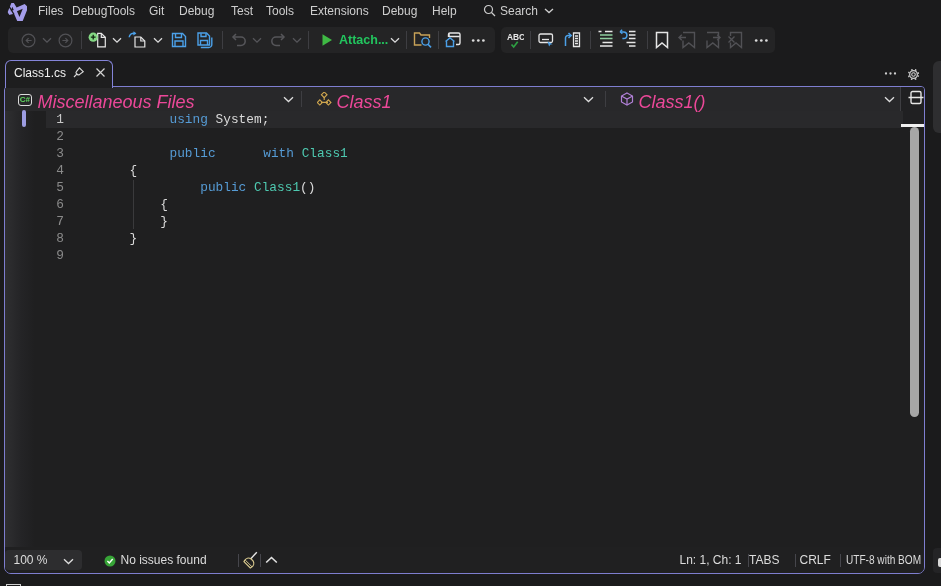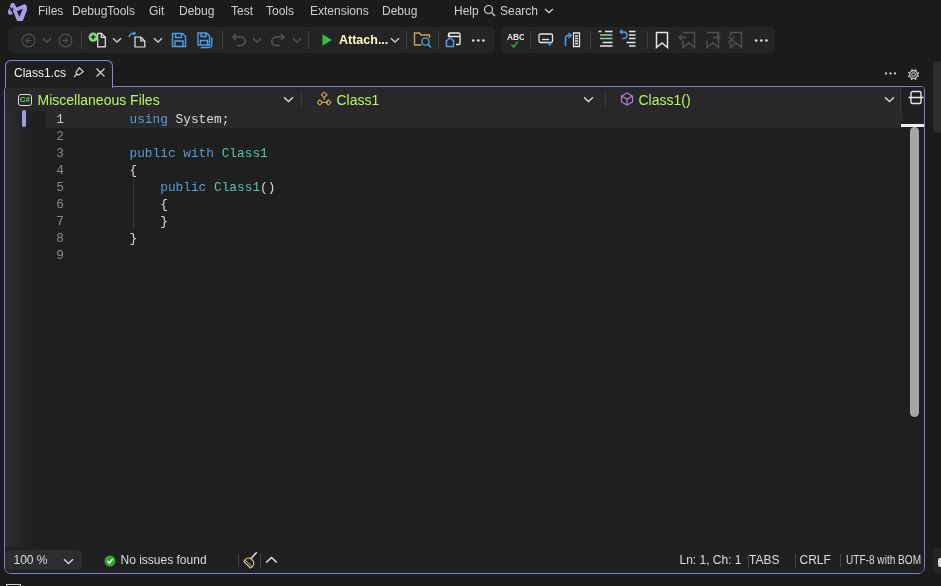--- a/index.html
+++ b/index.html
@@ -3,25 +3,25 @@
 <meta charset="utf-8">
 <style>
 * { margin:0; padding:0; box-sizing:border-box; }
 html,body { width:941px; height:586px; }
 body { background:#1b1b1c; font-family:"Liberation Sans",sans-serif; overflow:hidden; position:relative; -webkit-font-smoothing:antialiased; }
 .abs { position:absolute; }
 .menu-item { position:absolute; top:4px; font-size:12px; color:#cecece; white-space:nowrap; }
 .tsep { position:absolute; top:31px; width:1px; height:18px; background:#3e3e42; }
 .island { position:absolute; top:27px; height:26px; background:#242425; border-radius:5px; }
 .icon { position:absolute; }
-.nav-text { position:absolute; top:4.5px; font-size:14px; color:#bef264; white-space:nowrap; }
+.nav-text { position:absolute; top:4.5px; font-size:18px; color:#ec4899; white-space:nowrap;font-style:italic; }
 .nsep { position:absolute; top:3.5px; width:1px; height:16px; background:#3e3e42; }
 .num { position:absolute; width:26px; text-align:right; font-family:"Liberation Mono",monospace; font-size:12.8px; line-height:17px; color:#8a8a8a; }
 .code { position:absolute; left:124.5px; font-family:"Liberation Mono",monospace; font-size:12.8px; line-height:17px; white-space:pre; color:#dadada; }
-.kw { color:#569cd6; }
+.kw { color:#569cd6;margin-left:40px; }
 .ty { color:#4ec9b0; }
 .bsep { position:absolute; width:1px; height:13px; top:466.5px; background:#46464c; }
 .bartext { position:absolute; top:466px; font-size:12px; color:#dcdcdc; white-space:nowrap; }
 </style>
 </head>
 <body>
 
 <svg class="abs" style="left:6px;top:1px" width="21" height="20" viewBox="0 0 100 100">
   <g transform="rotate(22 50 50)">
   <path fill-rule="evenodd" fill="#a49dea" d="M74.8 2.5 97.5 11.6 V88.4 L74.6 97.5 43.6 66.9 22.8 82.7 11 77.8 V22.2 L22.8 17.3 43.6 33.1 Z M22.9 61.8 V38.2 L35.1 50 Z M52.6 50 74.9 28.2 V71.8 Z"></path>
@@ -30,21 +30,21 @@
 </svg>
 <span class="menu-item" style="left:38px">Files</span>
 <span class="menu-item" style="left:72px">Debug</span>
 <span class="menu-item" style="left:107px">Tools</span>
 <span class="menu-item" style="left:149px">Git</span>
 <span class="menu-item" style="left:179px">Debug</span>
 <span class="menu-item" style="left:231px">Test</span>
 <span class="menu-item" style="left:266px">Tools</span>
 <span class="menu-item" style="left:310px">Extensions</span>
 <span class="menu-item" style="left:382px">Debug</span>
-<span class="menu-item" style="left:454px">Help</span>
+<span class="menu-item" style="left:432px">Help</span>
 <svg class="abs" style="left:483px;top:4px" width="13" height="13" viewBox="0 0 13 13">
     <circle cx="5.5" cy="5.5" r="4" fill="none" stroke="#cecece" stroke-width="1.2"></circle>
     <path d="M8.5 8.5 L12 12" stroke="#cecece" stroke-width="1.2"></path>
   </svg>
 <span class="menu-item" style="left:500px">Search</span>
 <svg class="abs" style="left:544px;top:8px" width="10" height="6" viewBox="0 0 10 6">
     <path d="M1 1l4 3.6L9 1" fill="none" stroke="#cecece" stroke-width="1.3"></path>
   </svg>
 
 <div class="island" style="left:8px;width:487px"></div>
@@ -103,21 +103,21 @@
     <path d="M14 5 h-8 a4.2 4.2 0 0 0 0 8.4 h4" fill="none" stroke="#56565a" stroke-width="1.5"></path>
     <path d="M11 2 l3 3 -3 3" fill="none" stroke="#56565a" stroke-width="1.5"></path>
   </svg>
 <svg class="icon" style="left:292px;top:37px" width="10" height="7" viewBox="0 0 10 7">
     <path d="M1 1.2l4 4 4-4" fill="none" stroke="#56565a" stroke-width="1.3"></path>
   </svg>
 <div class="tsep" style="left:308px"></div>
 <svg class="icon" style="left:321px;top:33px" width="12" height="14" viewBox="0 0 12 14">
     <path d="M1.5 1.2 L11 7 L1.5 12.8 Z" fill="#3fb944"></path>
   </svg>
-<span class="abs" style="left:339px;top:33px;font-size:12.5px;font-weight:700;color:#fef9c3">Attach...</span>
+<span class="abs" style="left:339px;top:33px;font-size:12.5px;font-weight:700;color:#22c55e">Attach...</span>
 <svg class="icon" style="left:390px;top:37px" width="10" height="7" viewBox="0 0 10 7">
     <path d="M1 1.2l4 4 4-4" fill="none" stroke="#dcdcdc" stroke-width="1.3"></path>
   </svg>
 <div class="tsep" style="left:406px"></div>
 <svg class="icon" style="left:413px;top:31px" width="20" height="18" viewBox="0 0 20 18">
     <path d="M1.5 4 v-2 h5 l1.5 2 h8.5 v3 M1.5 4 v10 h7" fill="none" stroke="#c8a258" stroke-width="1.4"></path>
     <circle cx="12.5" cy="10.5" r="3.6" fill="none" stroke="#4ba0e8" stroke-width="1.4"></circle>
     <path d="M15 13.2 L18 16.4" stroke="#4ba0e8" stroke-width="1.6"></path>
   </svg>
 <div class="tsep" style="left:438px"></div>

